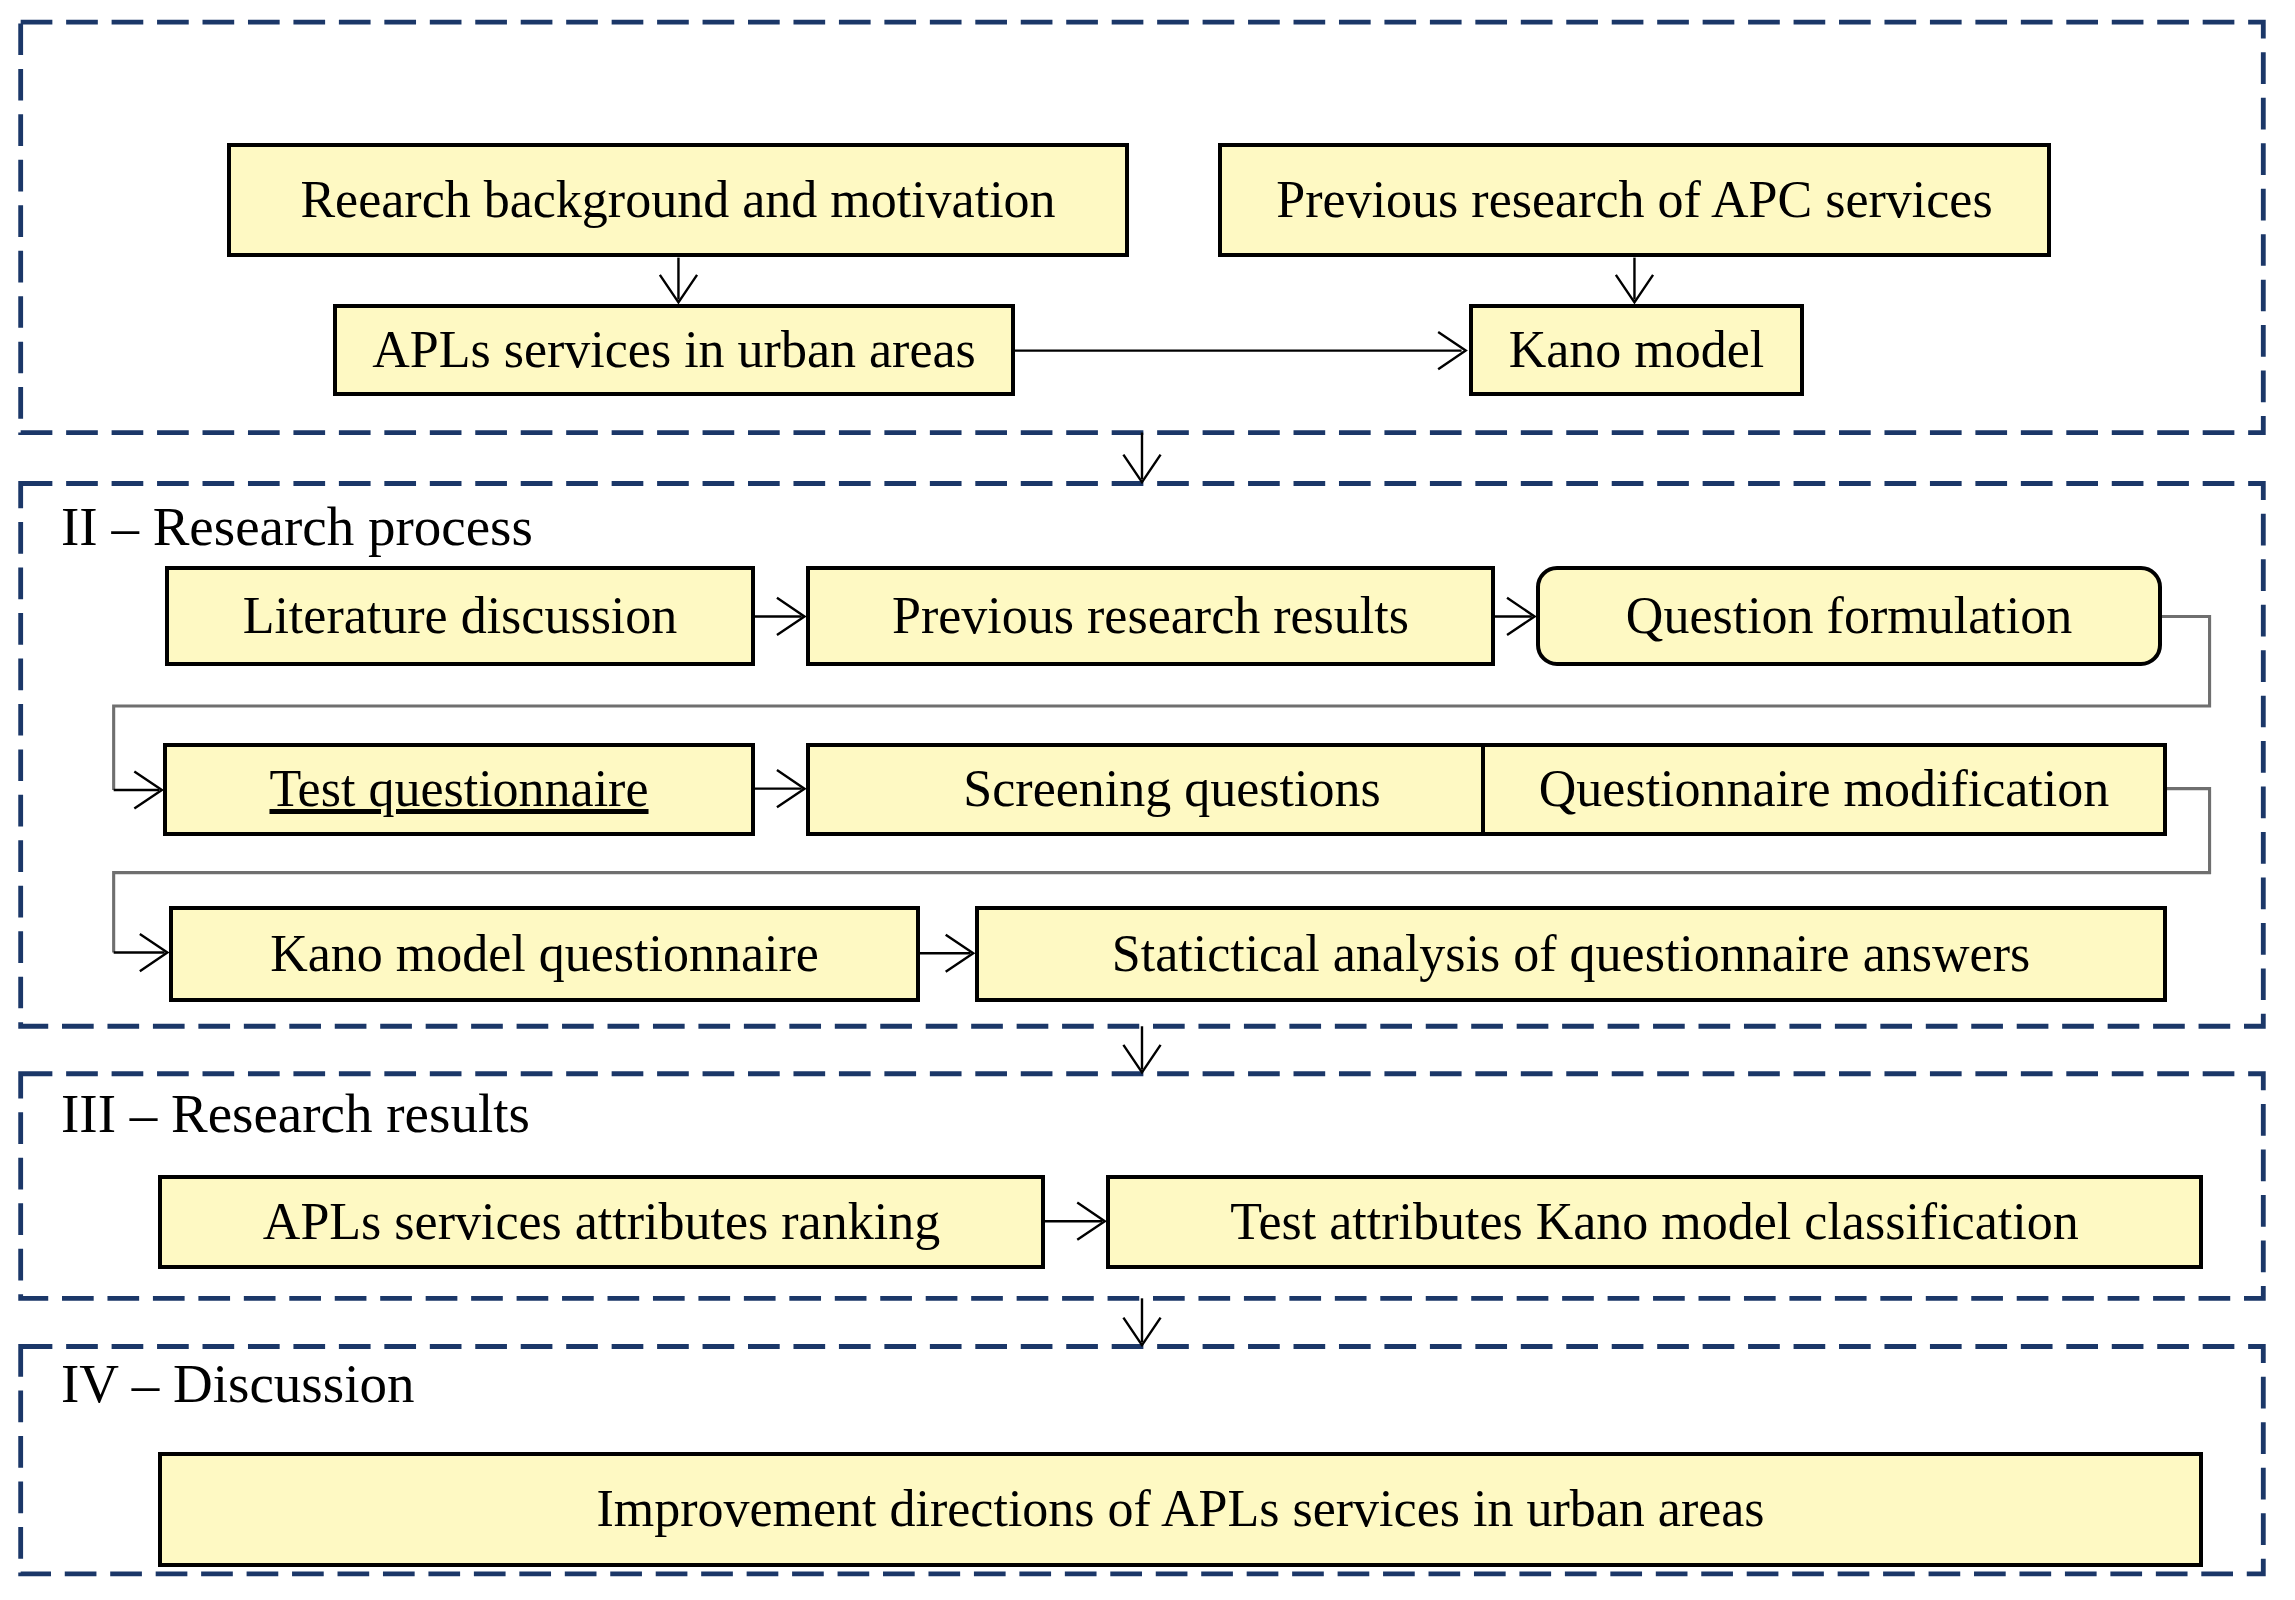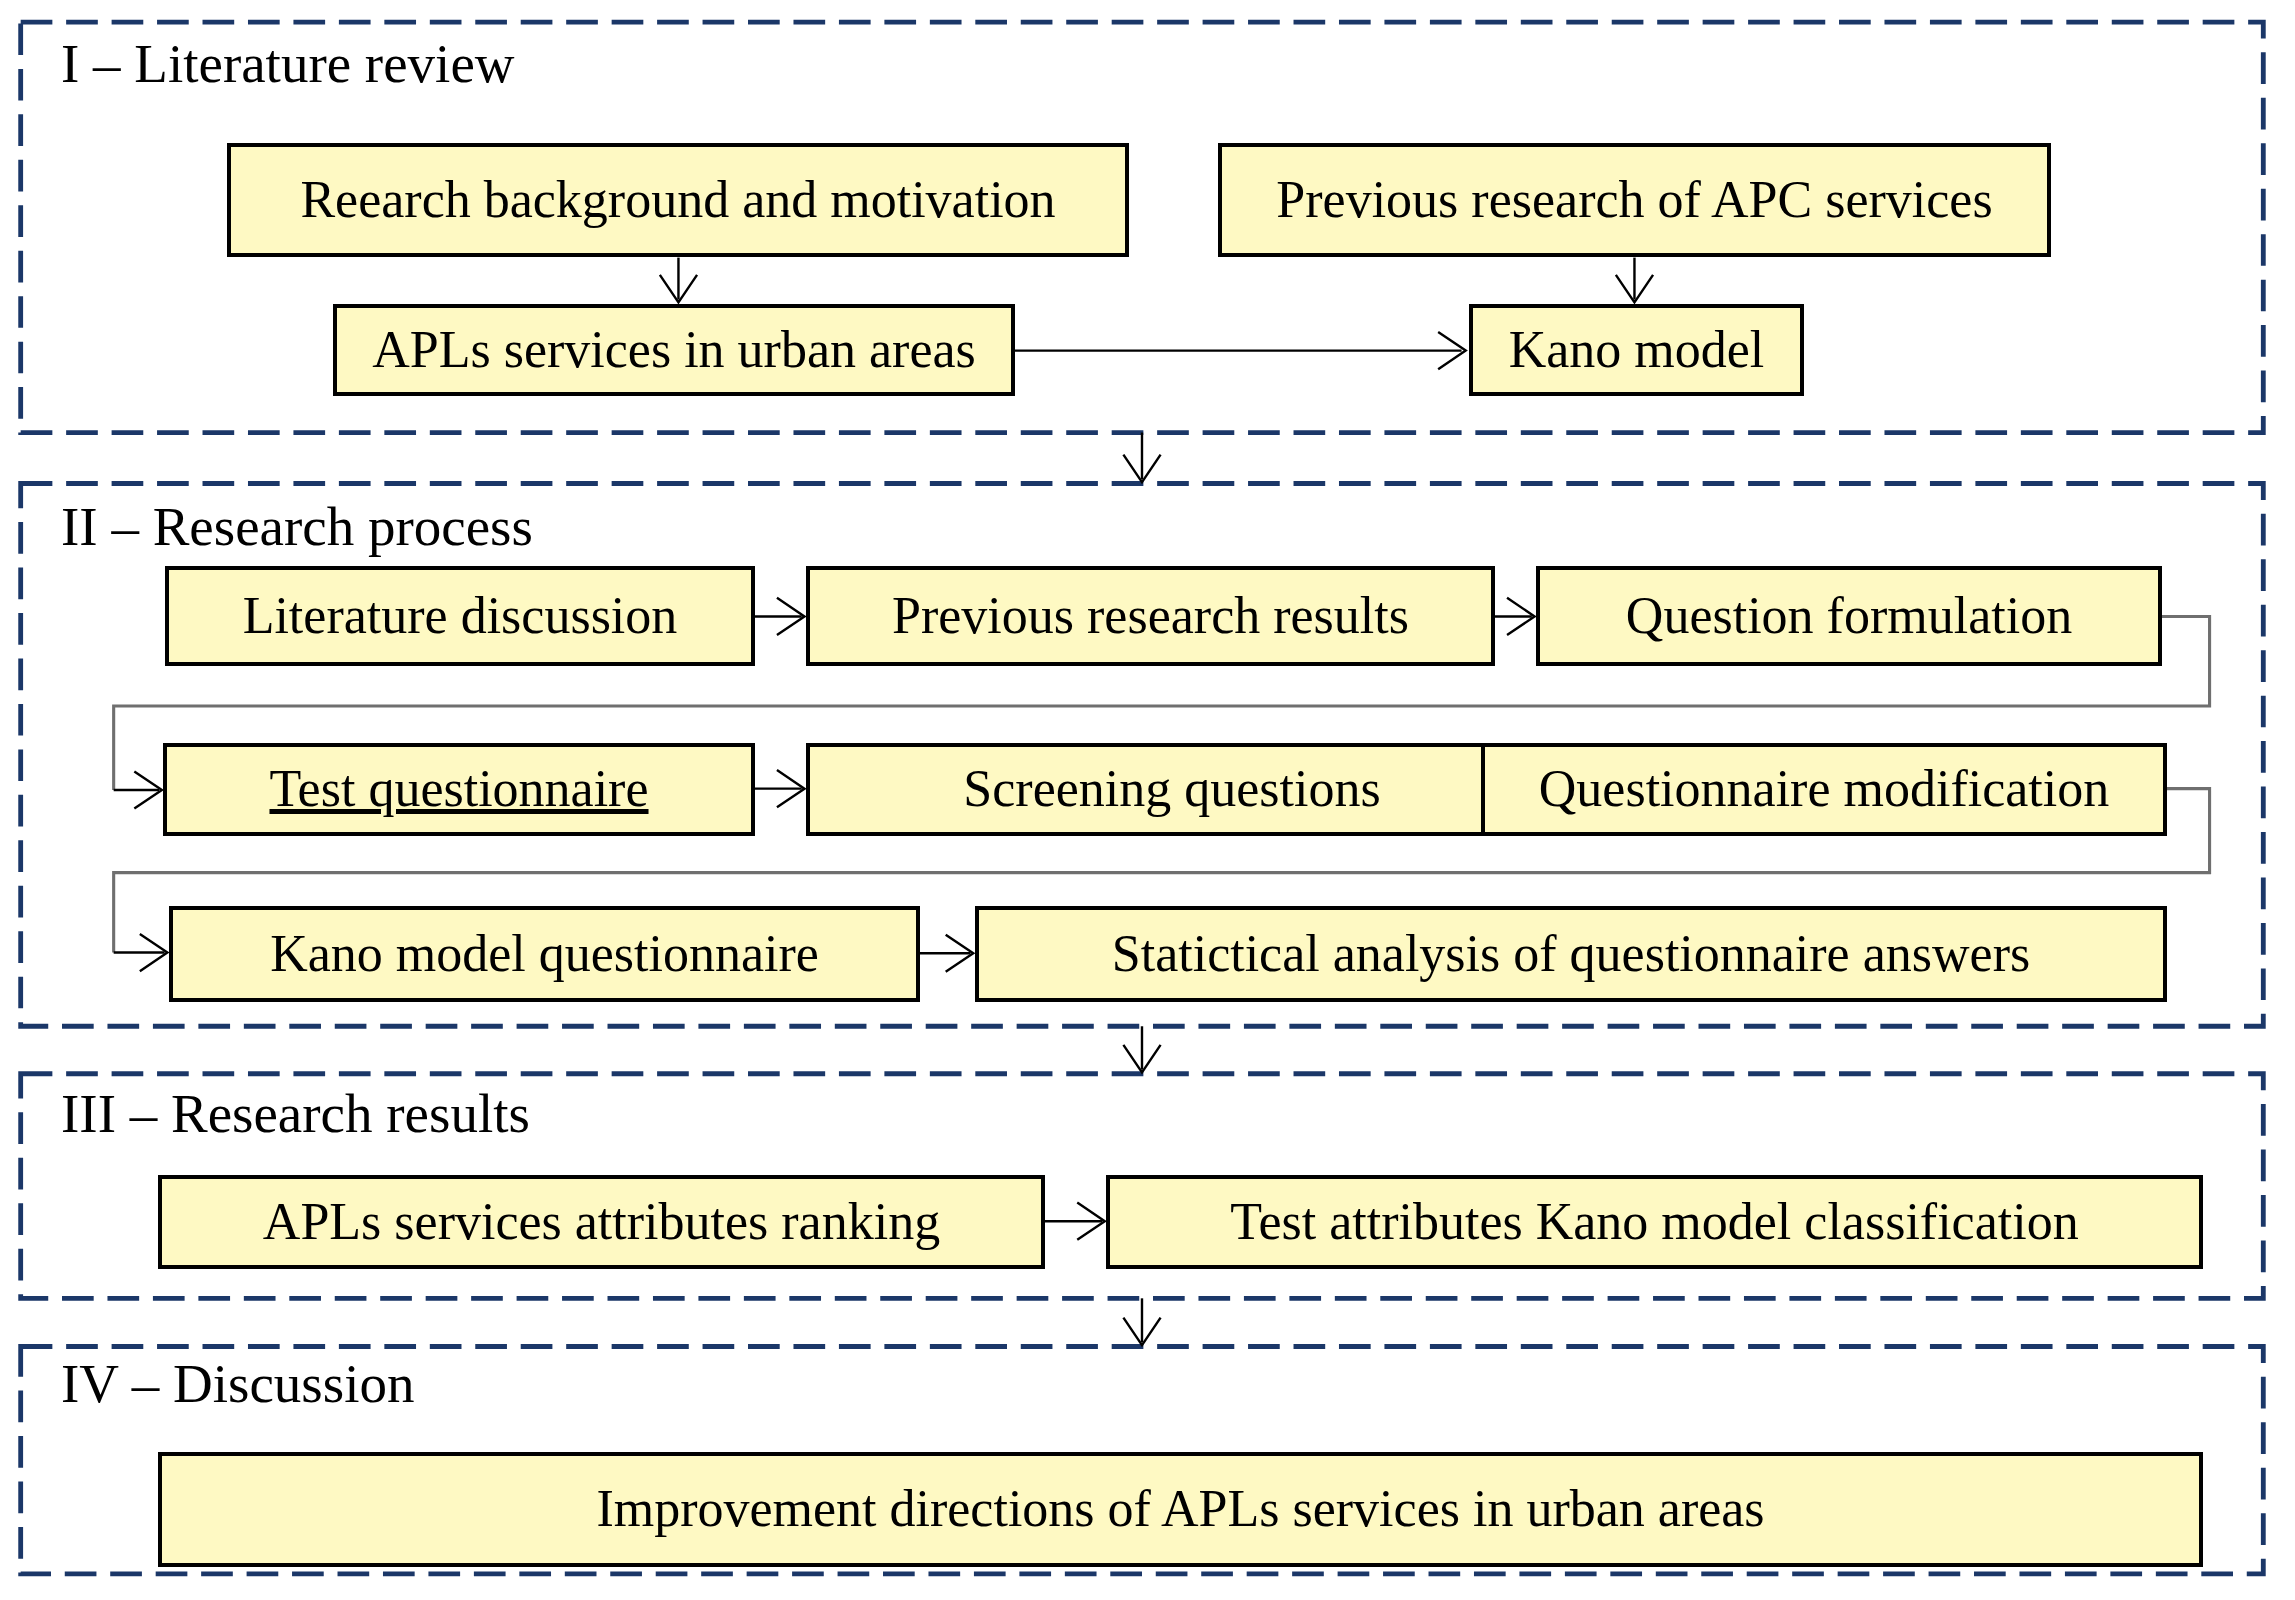--- a/index.html
+++ b/index.html
@@ -86,33 +86,32 @@
       <line x1="165" y1="1383" x2="239" y2="1383"></line>
       <polyline points="203,1356 243,1383 203,1410"></polyline>
     </g>
 
     <g stroke="#000" stroke-width="3.5" fill="none">
       <line x1="1516" y1="1773" x2="1600" y2="1773"></line>
       <polyline points="1564,1746 1604,1773 1564,1800"></polyline>
     </g>
   </svg>
 
-  <div class="section-title" style="left:61px;top:36px;">I – Literature review</div>
   <div class="section-title" style="left:61px;top:499px;">II – Research process</div>
   <div class="section-title" style="left:61px;top:1086px;">III – Research results</div>
   <div class="section-title" style="left:61px;top:1356px;">IV – Discussion</div>
 
   <div class="box" style="left:227px;top:143px;width:902px;height:114px;">Reearch background and motivation</div>
   <div class="box" style="left:1218px;top:143px;width:833px;height:114px;">Previous research of APC services</div>
   <div class="box" style="left:333px;top:304px;width:682px;height:92px;">APLs services in urban areas</div>
   <div class="box" style="left:165px;top:566px;width:590px;height:100px;">Literature discussion</div>
 
   <div class="box" style="left:1469px;top:304px;width:335px;height:92px;">Kano model</div>
   <div class="box" style="left:806px;top:566px;width:689px;height:100px;">Previous research results</div>
-  <div class="box" style="left:1536px;top:566px;width:626px;height:100px;">Question formulation</div>
+  <div class="box" style="left:1536px;top:566px;width:626px;height:100px;border-radius:21px;">Question formulation</div>
   <div class="box" style="left:163px;top:743px;width:592px;height:93px;text-decoration:underline;">Test questionnaire</div>
   <div class="box" style="left:806px;top:743px;width:732px;height:93px;">Screening questions</div>
   <div class="box" style="left:1481px;top:743px;width:686px;height:93px;">Questionnaire modification</div>
   <div class="box" style="left:169px;top:906px;width:751px;height:96px;">Kano model questionnaire</div>
   <div class="box" style="left:975px;top:906px;width:1192px;height:96px;">Statictical analysis of questionnaire answers</div>
 
   <div class="box" style="left:158px;top:1175px;width:887px;height:94px;">APLs services attributes ranking</div>
   <div class="box" style="left:1106px;top:1175px;width:1097px;height:94px;">Test attributes Kano model classification</div>
 
   <div class="box" style="left:158px;top:1452px;width:2045px;height:115px;">Improvement directions of APLs services in urban areas</div>

